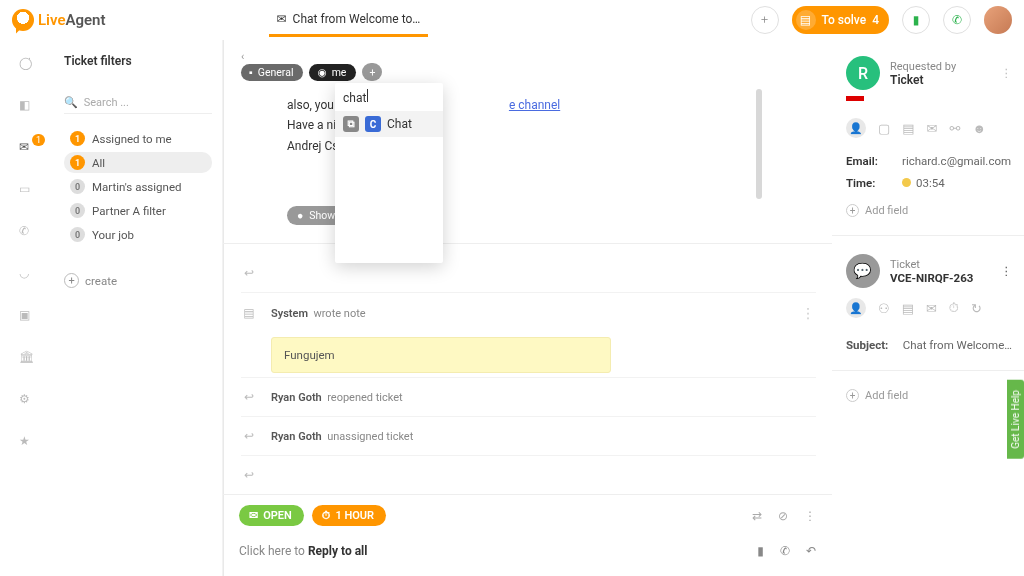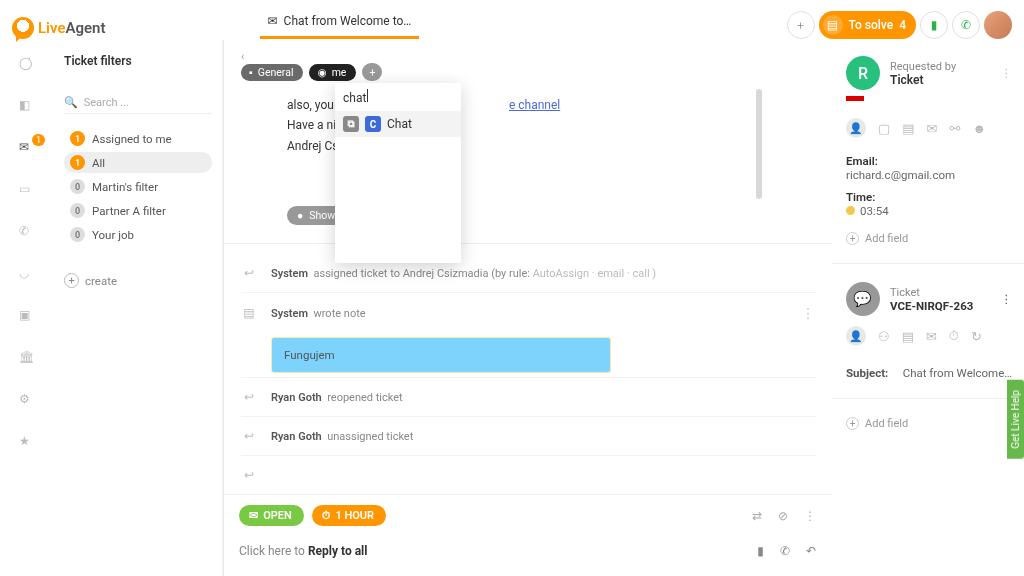--- a/index.html
+++ b/index.html
@@ -1,21 +1,21 @@
 <!DOCTYPE html>
 <html><head>
 <meta charset="utf-8">
 <style>
 * { margin: 0; padding: 0; box-sizing: border-box; font-family: -apple-system, BlinkMacSystemFont, "Segoe UI", Roboto, Arial, sans-serif; }
 body { background: #fff; width: 1024px; height: 576px; overflow: hidden; font-size: 12px; color: #333; }
 
 .app { display: flex; flex-direction: column; height: 100%; }
 
 
-.topbar { height: 40px; display: flex; align-items: flex-end; padding: 0 12px; gap: 4px; border-bottom: 1px solid transparent; }
+.topbar { height: 40px; display: flex; align-items: center; padding: 12px 12px; gap: 13px; border-bottom: 1px solid transparent; }
 .logo { display: flex; align-items: center; gap: 4px; font-weight: 600; font-size: 15px; }
 .logo-ic { width: 22px; height: 22px; border-radius: 50%; background: radial-gradient(circle at 50% 40%, #fff 35%, #ff9600 36%); position: relative; }
 .logo-ic::after { content:""; position:absolute; bottom:-3px; left:4px; width:7px; height:7px; background:#ff9600; clip-path: polygon(0 0, 100% 0, 0 100%); }
 .logo .live { color: #ff9600; }
 .logo .agent { color: #555; }
 .tab { display: flex; align-items: center; gap: 6px; padding: 10px 8px 8px; border-bottom: 3px solid #ff9600; font-size: 12px; color: #333; margin-left: 150px; }
 .spacer { flex: 1; }
 .rb { width: 28px; height: 28px; border-radius: 50%; border: 1px solid #e0e0e0; display: flex; align-items: center; justify-content: center; color: #888; background:#fff; }
 .solve { height: 28px; border-radius: 14px; background: #ff9600; color: #fff; display: flex; align-items: center; padding: 0 10px 0 4px; gap: 6px; font-size: 12px; font-weight: 500; }
 .solve .dot { width: 20px; height: 20px; border-radius: 50%; background: #fff3; display:flex; align-items:center; justify-content:center; }
@@ -53,39 +53,39 @@
 .pill.dark { background:#6a6a6a; color:#fff; }
 .pill.black { background:#222; color:#fff; }
 .pill.add { background:#999; color:#fff; width:20px; height:18px; justify-content:center; padding:0; }
 
 .msgwrap { position:relative; padding:6px 16px 0 64px; }
 .msgbody { font-size:12px; color:#333; line-height:1.7; }
 .msgbody .lnk { color:#4a6be0; text-decoration:underline; }
 .quoted { margin-top:50px; display:inline-flex; align-items:center; gap:6px; background:#999; color:#fff; border-radius:11px; padding:3px 10px; font-size:10.5px; }
 .scroll-ind { position:absolute; right:70px; top:0; width:6px; height:110px; background:#d8d8d8; border-radius:3px; }
 
-.dropdown { position:absolute; left:112px; top:-6px; width:126px; background:#fff; box-shadow:0 4px 18px rgba(0,0,0,.18); border-radius:2px; z-index:5; }
+.dropdown { position:absolute; left:112px; top:-6px; width:108px; background:#fff; box-shadow:0 4px 18px rgba(0,0,0,.18); border-radius:2px; z-index:5; }
 .dd-input { padding:6px 8px; font-size:12px; color:#333; }
 .dd-input .caret { border-right:1px solid #333; height:13px; display:inline-block; margin-left:1px; animation: blink 1s infinite; }
 @keyframes blink { 50% { opacity:0 } }
 .dd-item { display:flex; align-items:center; gap:6px; padding:5px 8px; background:#f3f3f3; font-size:12px; }
 .dd-ic { width:16px; height:16px; border-radius:3px; display:flex; align-items:center; justify-content:center; color:#fff; font-size:10px; font-weight:700; }
 .dd-ic.a { background:#888; }
 .dd-ic.b { background:#3a6bd6; }
 .dd-body { height:126px; }
 
 .divider { height:1px; background:#eee; margin:18px 0 0; }
 
 .events { padding: 10px 16px 0 18px; }
 .evt { display:flex; align-items:center; gap:14px; padding:12px 0; border-top:1px solid #f2f2f2; font-size:11px; color:#888; }
 .evt:first-child { border-top:none; }
 .evt .eic { width:16px; text-align:center; color:#bbb; font-size:12px; }
 .evt b { color:#555; font-weight:600; }
 .evt .dots { margin-left:auto; color:#ccc; font-size:14px; letter-spacing:1px; }
-.note { background:#7dd3fc; border:1px solid #f4ecb0; border-radius:3px; padding:10px 12px; margin:4px 0 4px 30px; font-size:11.5px; color:#555; max-width:340px; }
+.note { background:#fef9c3; border:1px solid #f4ecb0; border-radius:3px; padding:10px 12px; margin:4px 0 4px 30px; font-size:11.5px; color:#555; max-width:340px; }
 
 .footer { border-top:1px solid #eee; padding:10px 16px 14px; display:flex; flex-direction:column; gap:18px; }
 .status-row { display:flex; align-items:center; gap:8px; }
 .chip { border-radius:12px; padding:4px 12px 4px 10px; font-size:11px; font-weight:600; display:flex; align-items:center; gap:5px; }
 .chip.green { background:#7ac943; color:#fff; }
 .chip.orange { background:#ff9600; color:#fff; }
 .status-row .ricons { margin-left:auto; display:flex; gap:16px; color:#aaa; }
 .reply-row { display:flex; align-items:center; color:#888; font-size:12px; }
 .reply-row b { color:#333; }
 .reply-row .ricons { margin-left:auto; display:flex; gap:16px; color:#888; }
@@ -93,21 +93,21 @@
 
 .info { width:192px; padding:16px 12px 0 14px; color:#555; font-size:11.5px; }
 .req { display:flex; gap:10px; align-items:center; margin-bottom:6px; }
 .req .av { width:34px; height:34px; border-radius:50%; background:#27c07d; color:#fff; display:flex; align-items:center; justify-content:center; font-size:16px; font-weight:500; }
 .req .lbl { color:#888; font-size:11px; }
 .req .nm { font-weight:600; color:#333; font-size:12px; }
 .req .dots { margin-left:auto; color:#bbb; }
 .flag { width:18px; height:11px; background:linear-gradient(#d00 50%, #fff 50%); display:inline-block; margin-bottom:8px; }
 .mini-icons { display:flex; gap:12px; color:#bbb; margin-bottom:16px; font-size:13px; align-items:center; }
 .mini-icons .first { width:20px; height:20px; border-radius:50%; background:#e8e8e8; display:flex; align-items:center; justify-content:center; color:#888; font-size:11px;}
-.kv { display:flex; margin-bottom:8px;flex-direction:column; }
+.kv { display:flex; margin-bottom:8px; }
 .kv .k { width:56px; font-weight:600; color:#333; }
 .kv .v { color:#666; }
 .timedot { width:9px; height:9px; border-radius:50%; background:#f3c94b; display:inline-block; margin-right:5px; }
 .addf { display:flex; align-items:center; gap:6px; color:#999; font-size:11px; margin-top:14px; }
 .addf .plus { width:13px; height:13px; border:1.5px solid #ccc; border-radius:50%; display:flex; align-items:center; justify-content:center; font-size:10px; }
 .sep { height:1px; background:#eee; margin:18px -12px 18px -14px; }
 .tkt { display:flex; gap:10px; align-items:center; }
 .tkt .av { width:34px; height:34px; border-radius:50%; background:#999; color:#fff; display:flex; align-items:center; justify-content:center; font-size:15px; }
 .tkt .lbl { color:#888; font-size:11px; }
 .tkt .id { font-weight:700; color:#333; font-size:11.5px; }
@@ -166,21 +166,21 @@
         <div class="flt orange">
             <span class="cnt">1</span>
             <span>Assigned to me</span>
           </div>
         <div class="flt orange active">
             <span class="cnt">1</span>
             <span>All</span>
           </div>
         <div class="flt">
             <span class="cnt">0</span>
-            <span>Martin's filter</span>
+            <span>Martin's assigned</span>
           </div>
         <div class="flt">
             <span class="cnt">0</span>
             <span>Partner A filter</span>
           </div>
         <div class="flt">
             <span class="cnt">0</span>
             <span>Your job</span>
           </div>
       </div>
@@ -217,21 +217,20 @@
           <div>Andrej Csizmadia</div>
         </div>
         <span class="quoted">● <span>Show quoted te</span></span>
       </div>
 
       <div class="divider"></div>
 
       <div class="events">
         <div class="evt">
             <span class="eic">↩</span>
-            <span><b>System</b>&nbsp;&nbsp;<span>assigned ticket to Andrej Csizmadia (by rule:</span> <span style="color:#bbb">AutoAssign · email · call )</span></span>
           </div>
         <div class="evt">
             <span class="eic">▤</span>
             <span><b>System</b>&nbsp;&nbsp;<span>wrote note</span></span>
             <span class="dots">⋮</span>
           </div>
         <div class="note">Fungujem</div>
         <div class="evt">
             <span class="eic">↩</span>
             <span><b>Ryan Goth</b>&nbsp;&nbsp;<span>reopened ticket</span></span>

